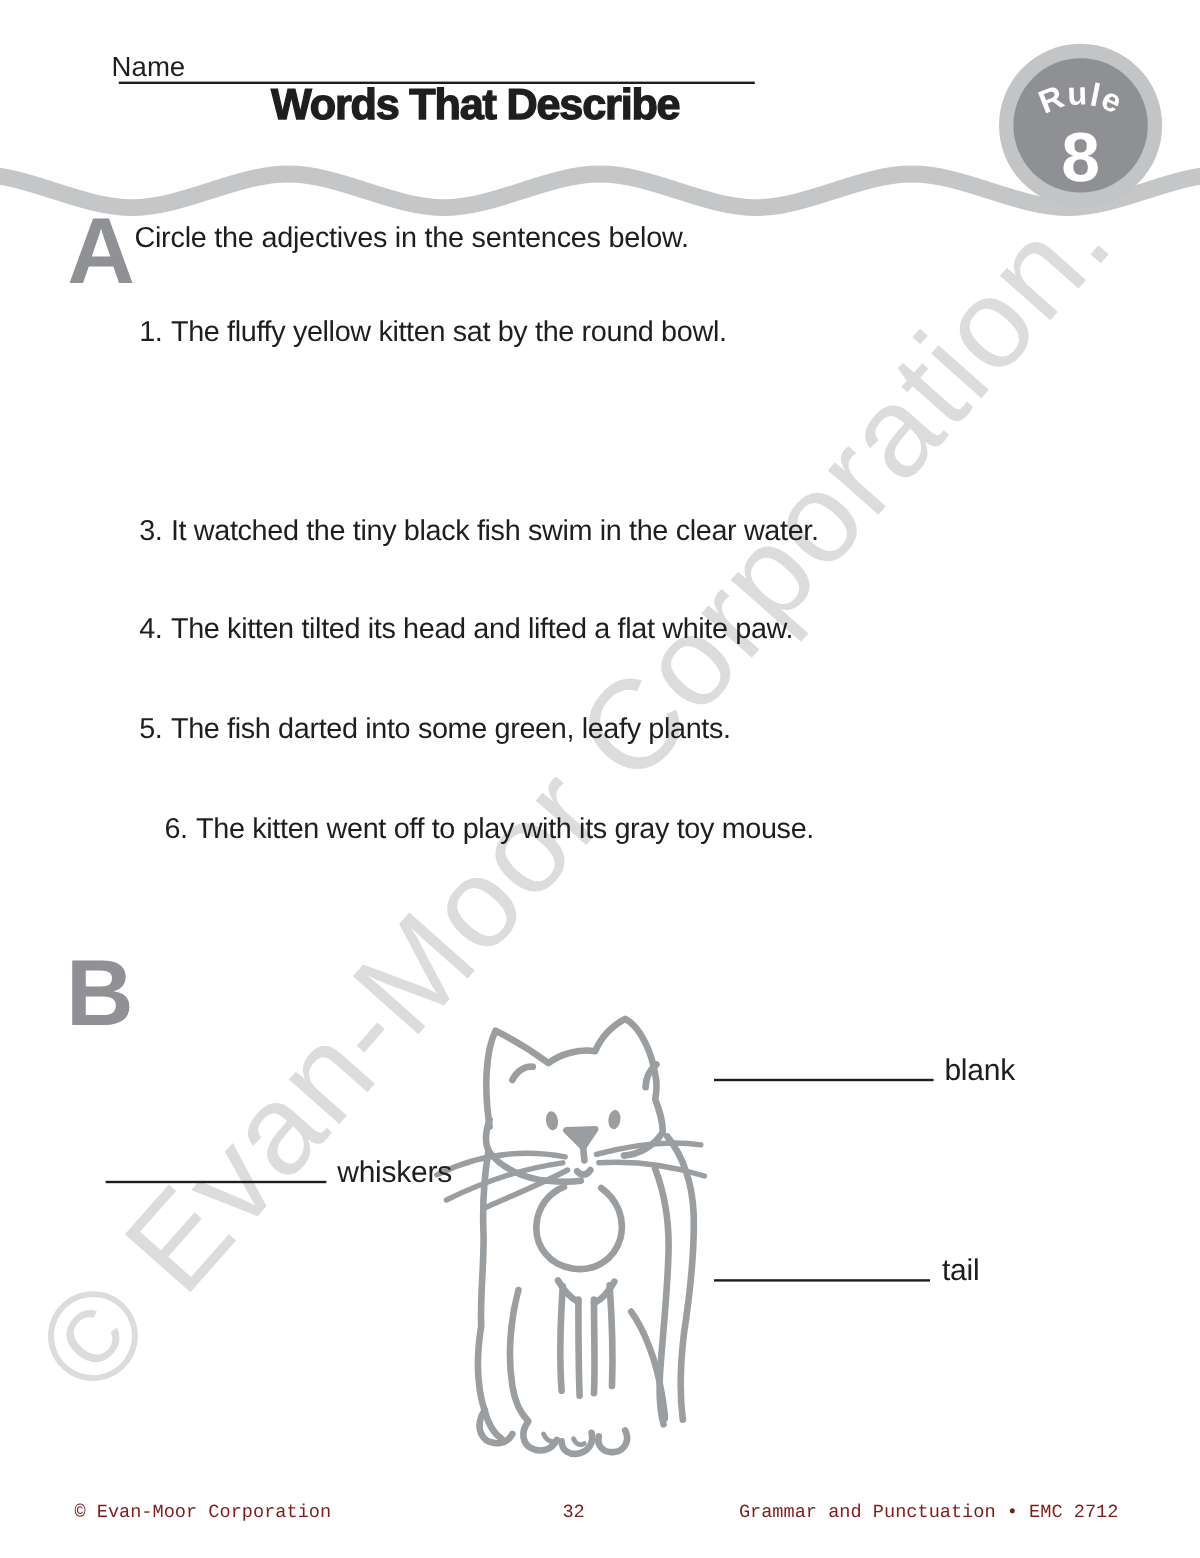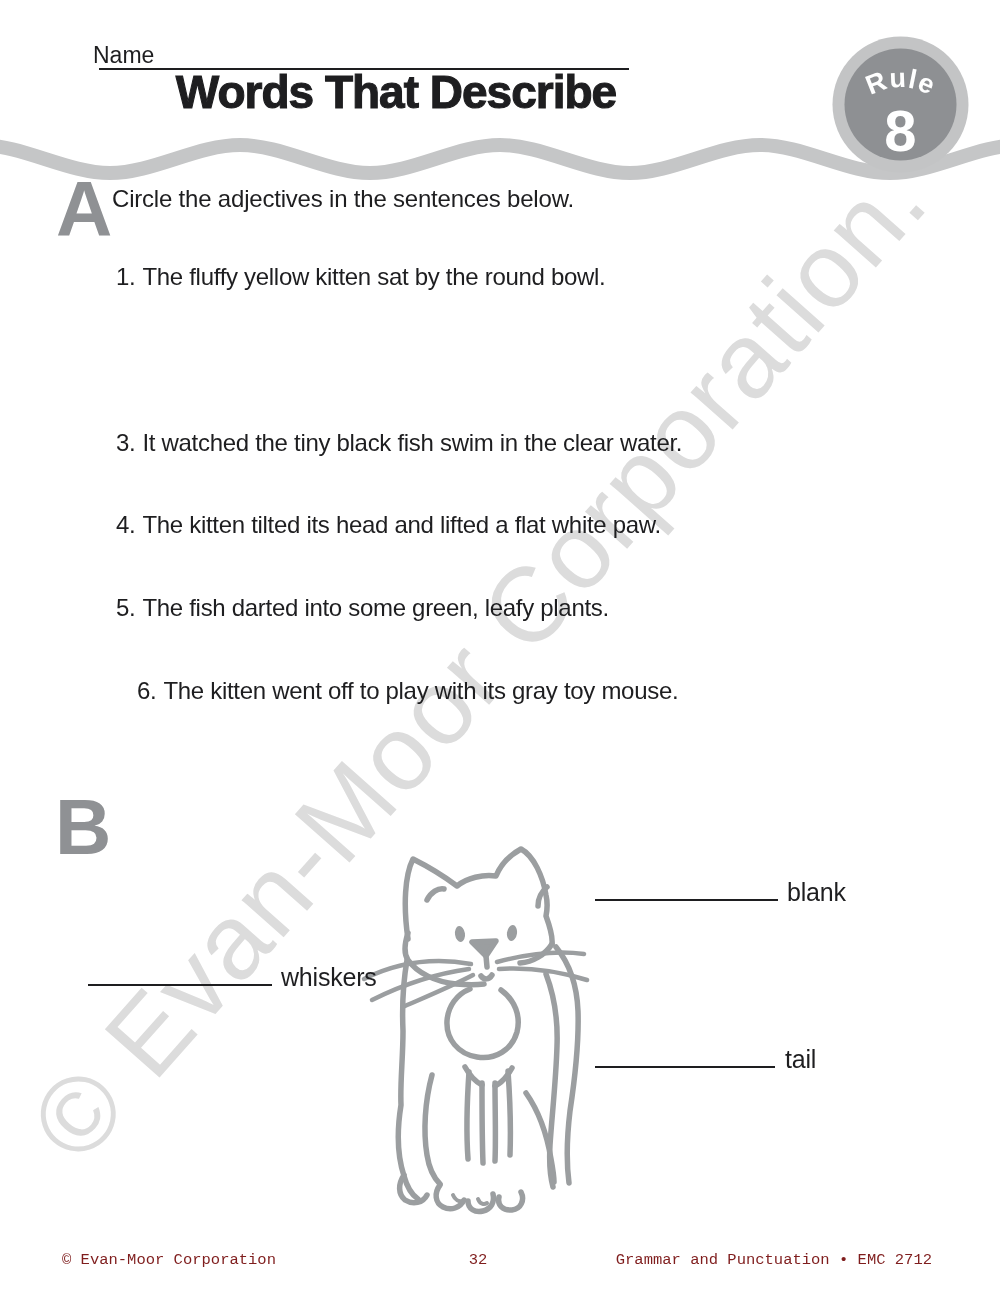--- a/index.html
+++ b/index.html
@@ -12,21 +12,21 @@
   .layer-wave{z-index:1;}
   .layer-badge{z-index:2;}
   .layer-watermark{z-index:3;}
   .layer-content{z-index:4;}
 
   .name-label{left:45px;top:44px;font-size:23px;line-height:1;margin-left:48px;}
   .name-line{left:99px;top:68px;width:530px;border-bottom:2.5px solid #1e1e20;height:0;}
 
   .page-title{
     left:0;top:69px;width:792px;text-align:center;
-    font-size:46px;font-weight:bold;letter-spacing:-1px;line-height:1;
+    font-size:36px;font-weight:bold;letter-spacing:-1px;line-height:1;
     -webkit-text-stroke:1.1px #1e1e20;
   }
 
   .watermark{
     left:52px;top:1090px;height:106px;line-height:106px;font-size:106px;
     color:#dcdcdc;white-space:nowrap;letter-spacing:2px;
     transform:rotate(-48.5deg);transform-origin:0 50%;
   }
 
   .big-letter{font-size:78px;font-weight:bold;color:#8f9194;line-height:1;}

